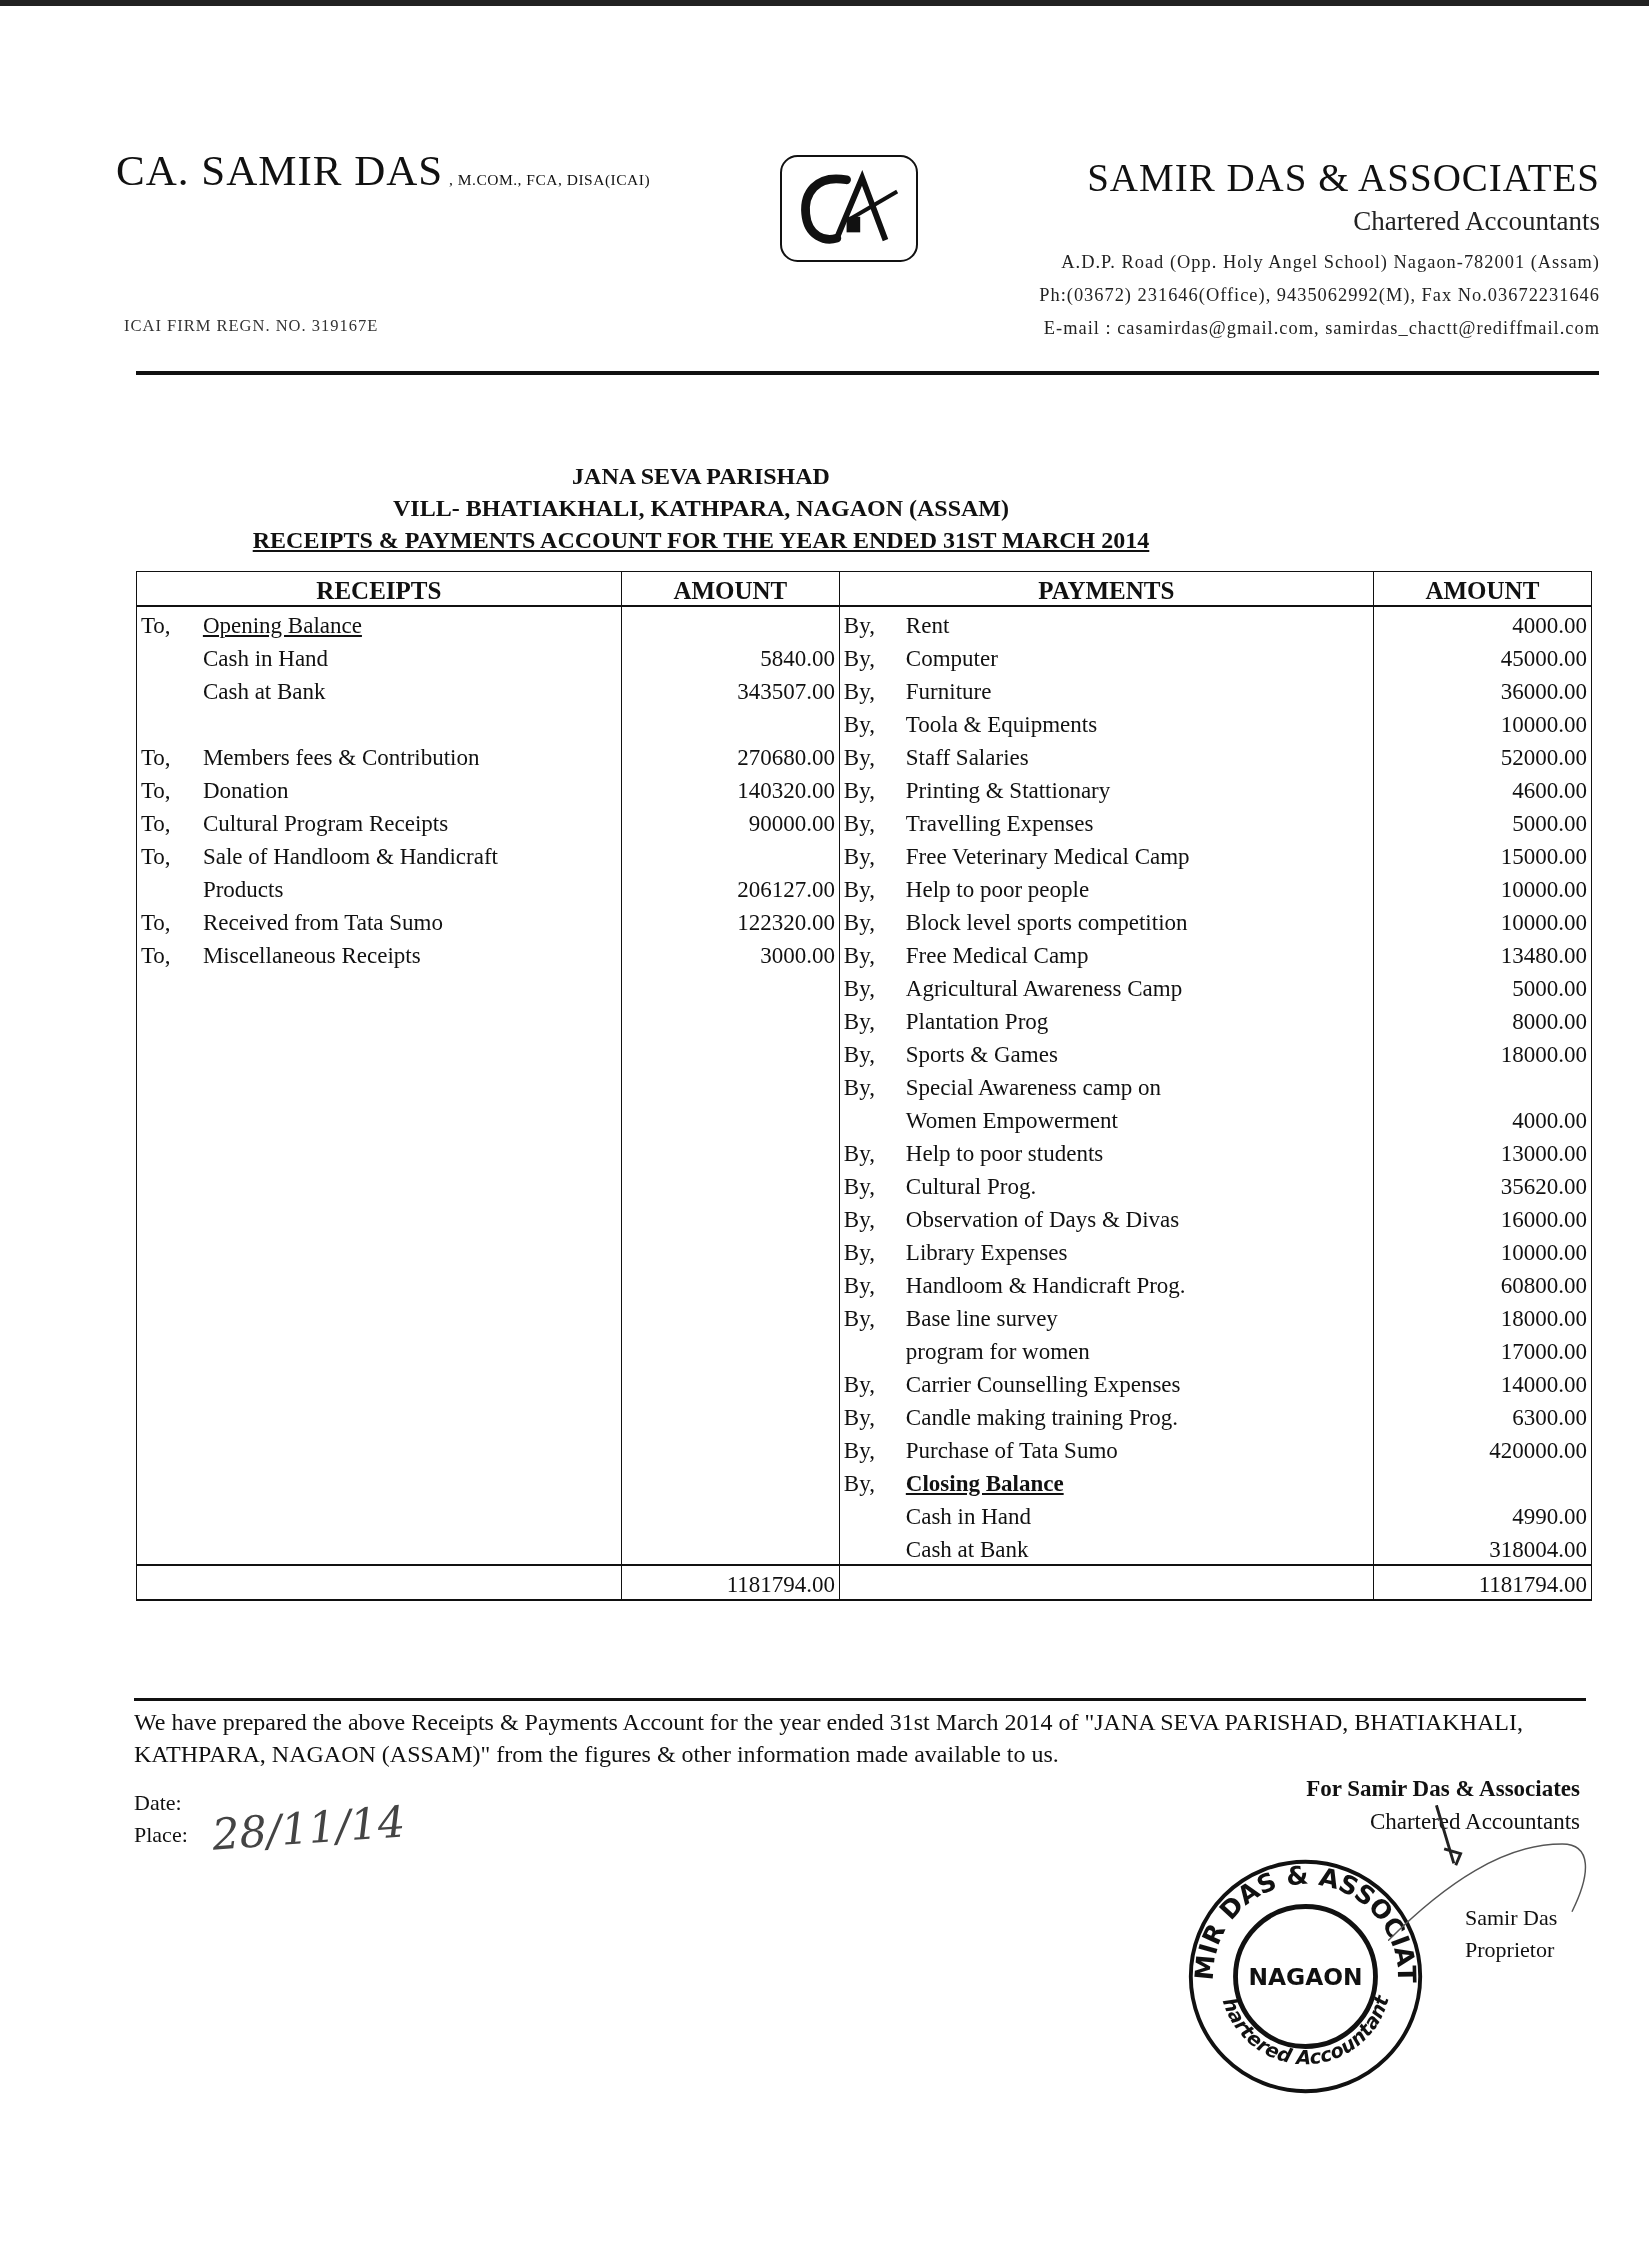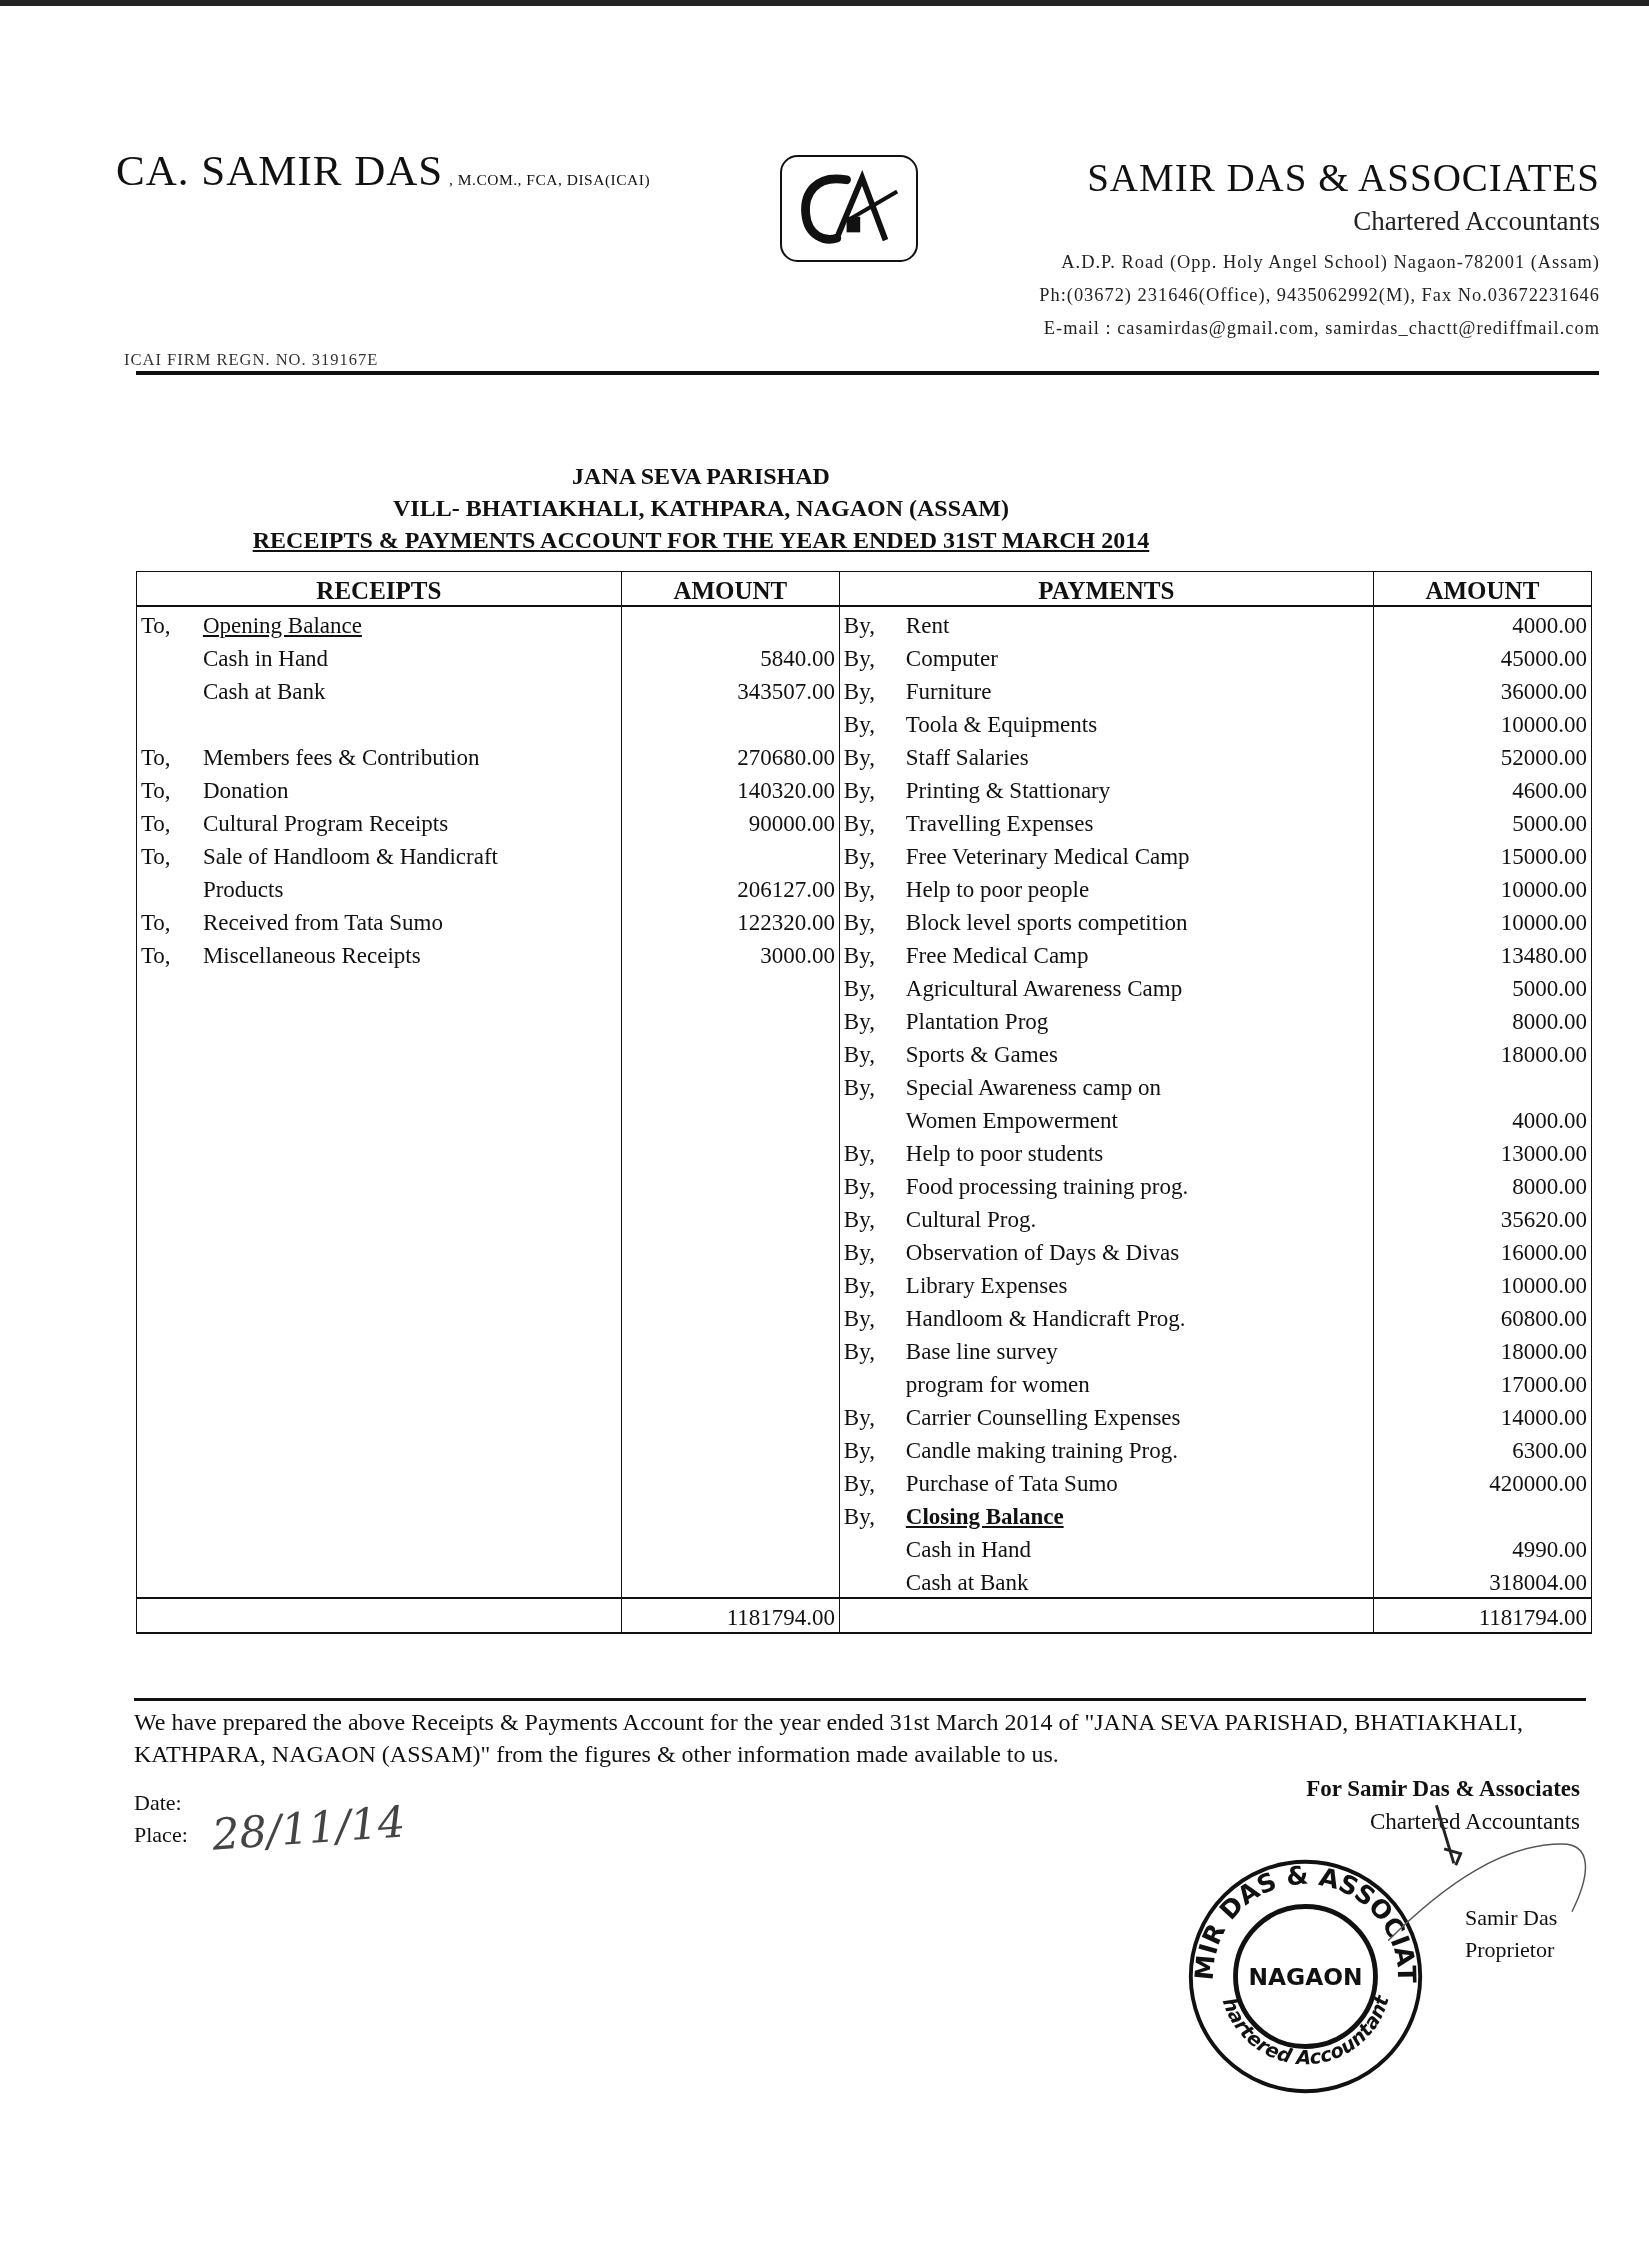--- a/index.html
+++ b/index.html
@@ -1,21 +1,21 @@
 <!DOCTYPE html>
 <html><head>
 <meta charset="utf-8">
 <style>
   html, body { margin:0; padding:0; background:#fff; }
   body { width:1650px; height:2265px; position:relative; overflow:hidden; color:#111; font-family:"Liberation Serif", serif; }
   .topbar { position:absolute; left:0; top:0; width:1650px; height:5.8px; background:#222; }
   .lh-left { position:absolute; left:116px; top:146px; }
   .lh-name { font-size:43px; font-weight:normal; letter-spacing:1px; }
   .lh-quals { font-size:15.5px; letter-spacing:0.5px; margin-left:5.8px; }
-  .lh-regn { position:absolute; left:124px; top:350px; font-size:16.5px; letter-spacing:1px; color:#333; }
+  .lh-regn { position:absolute; left:124px; top:316px; font-size:16.5px; letter-spacing:1px; color:#333; }
   .logo { position:absolute; left:780px; top:155px; width:134px; height:103px; border:2.9px solid #111; border-radius:17.5px; display:flex; align-items:center; justify-content:center; }
   .lh-right { position:absolute; right:50px; top:155px; text-align:right; width:873px; }
   .firm { font-size:39px; font-weight:normal; letter-spacing:1px; font-family:"Liberation Serif", serif; }
   .firm-sub { font-size:27px; margin-top:5.8px; color:#222; }
   .addr { font-size:18.4px; letter-spacing:1px; margin-top:9.7px; color:#222; line-height:33px; }
   .lh-rule { position:absolute; left:136px; top:371px; width:1463px; height:3.9px; background:#111; }
   .org { position:absolute; left:0; width:1402px; text-align:center; font-weight:bold; top:460px; font-size:24px; line-height:32px; }
   .org .title { text-decoration:underline; display:inline-block; }
   table.acct { position:absolute; left:136px; top:571px; width:1456px; border-collapse:collapse; font-size:23px; }
   table.acct td, table.acct th { padding:0 3.9px; height:33px; vertical-align:bottom; line-height:29px; }
@@ -181,26 +181,20 @@
       </tr>
       <tr>
         <td class="c-rec"><span class="prefix"></span><span class=""></span></td>
         <td class="c-ramt"></td>
         <td class="c-pay"><span class="prefix">By,</span><span class="">Help to poor students</span></td>
         <td class="c-pamt">13000.00</td>
       </tr>
       <tr>
         <td class="c-rec"><span class="prefix"></span><span class=""></span></td>
         <td class="c-ramt"></td>
-        <td class="c-pay"><span class="prefix">By,</span><span class="">Food processing training prog.</span></td>
-        <td class="c-pamt">8000.00</td>
-      </tr>
-      <tr>
-        <td class="c-rec"><span class="prefix"></span><span class=""></span></td>
-        <td class="c-ramt"></td>
         <td class="c-pay"><span class="prefix">By,</span><span class="">Cultural Prog.</span></td>
         <td class="c-pamt">35620.00</td>
       </tr>
       <tr>
         <td class="c-rec"><span class="prefix"></span><span class=""></span></td>
         <td class="c-ramt"></td>
         <td class="c-pay"><span class="prefix">By,</span><span class="">Observation of Days &amp; Divas</span></td>
         <td class="c-pamt">16000.00</td>
       </tr>
       <tr>

